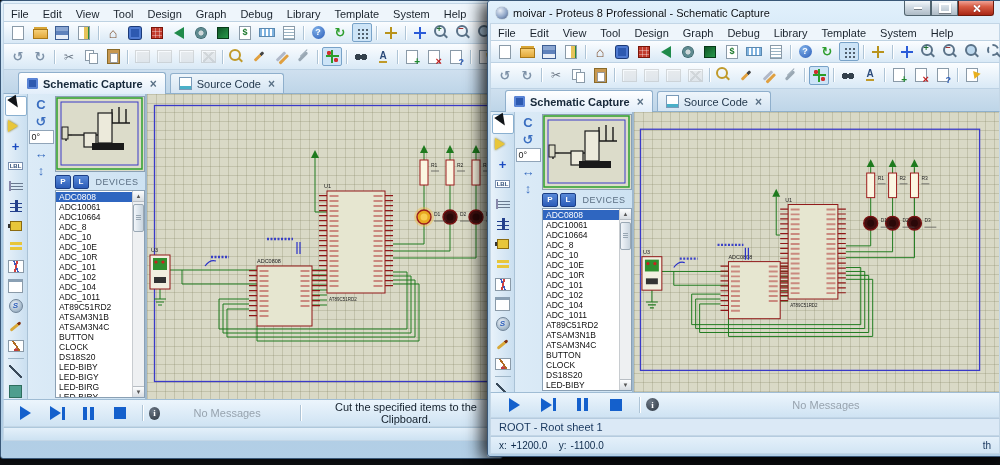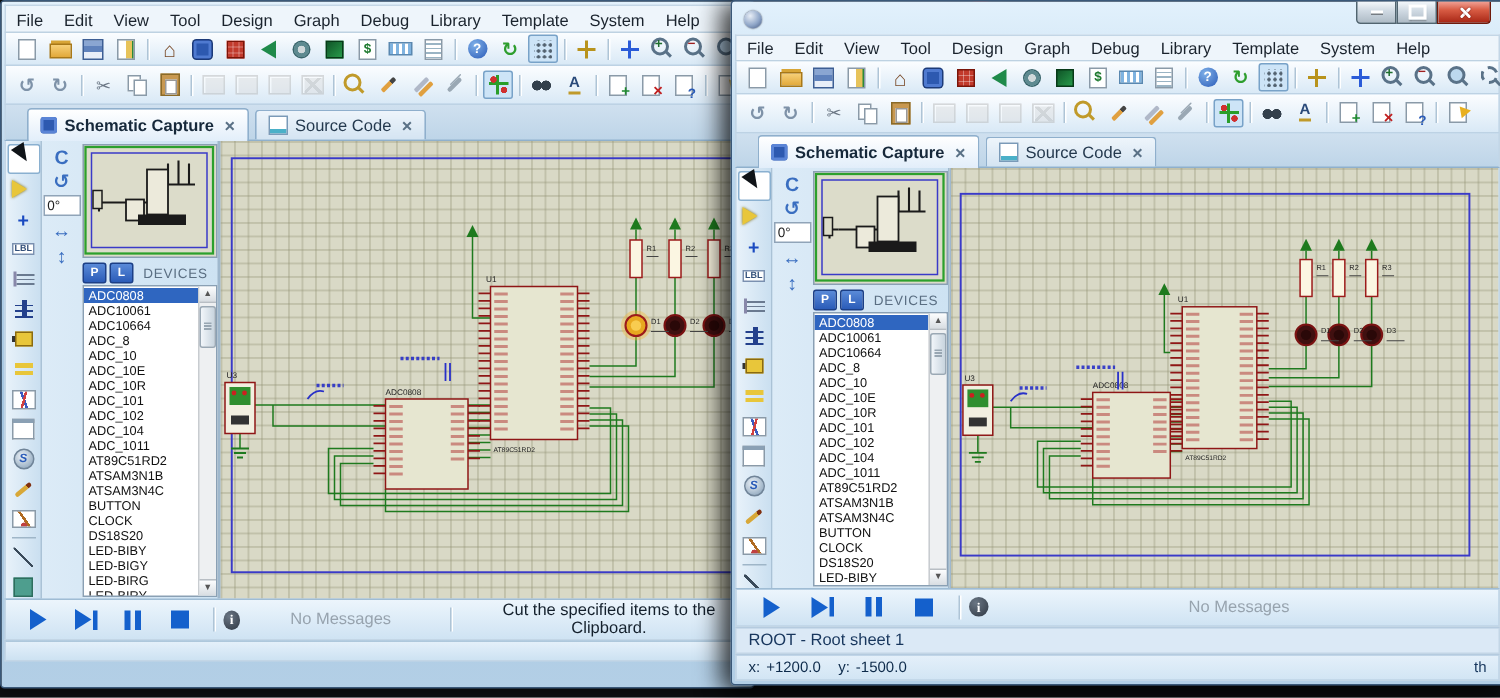--- a/index.html
+++ b/index.html
@@ -581,20 +581,21 @@
     <span class="clipmsg">Cut the specified items to the Clipboard.</span>
   </div>
   <div class="emptybar"></div>
  </div>
 </div>
 
 <div class="win" id="win-r">
  <div class="wininner">
   <div class="titlebar">
     <span class="appicon"></span>
+    <span class="title">moivar - Proteus 8 Professional - Schematic Capture</span>
     <span class="winctl">
       <span class="wbtn minb">
             <span class="glyph-min"></span>
           </span>
       <span class="wbtn maxb">
             <span class="glyph-max"></span>
           </span>
       <span class="wbtn closeb">
             <span class="glyph-x"></span>
           </span>
@@ -977,17 +978,17 @@
     <span class="infoico">i</span>
     <span class="nomsg">No Messages</span>
   </div>
   <div class="rootbar">
     <span>ROOT - Root sheet 1</span>
   </div>
   <div class="coordbar">
     <span>x:</span>
     <span class="cv">+1200.0</span>
     <span>y:</span>
-    <span class="cv">-1500.0</span>
+    <span class="cv">-1100.0</span>
     <span class="units">th</span>
   </div>
  </div>
 </div>
 
 </body></html>

